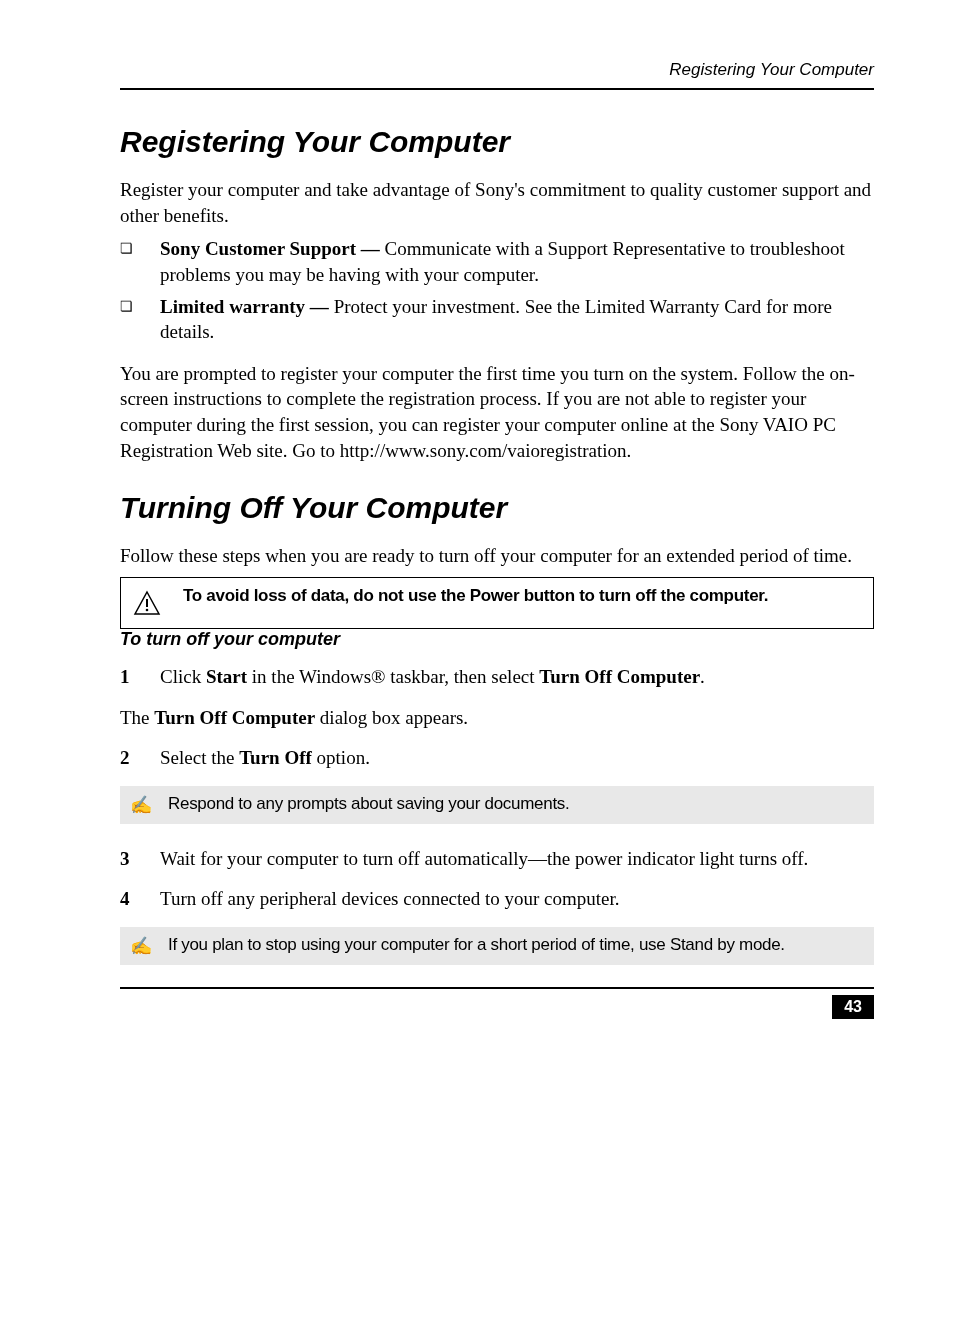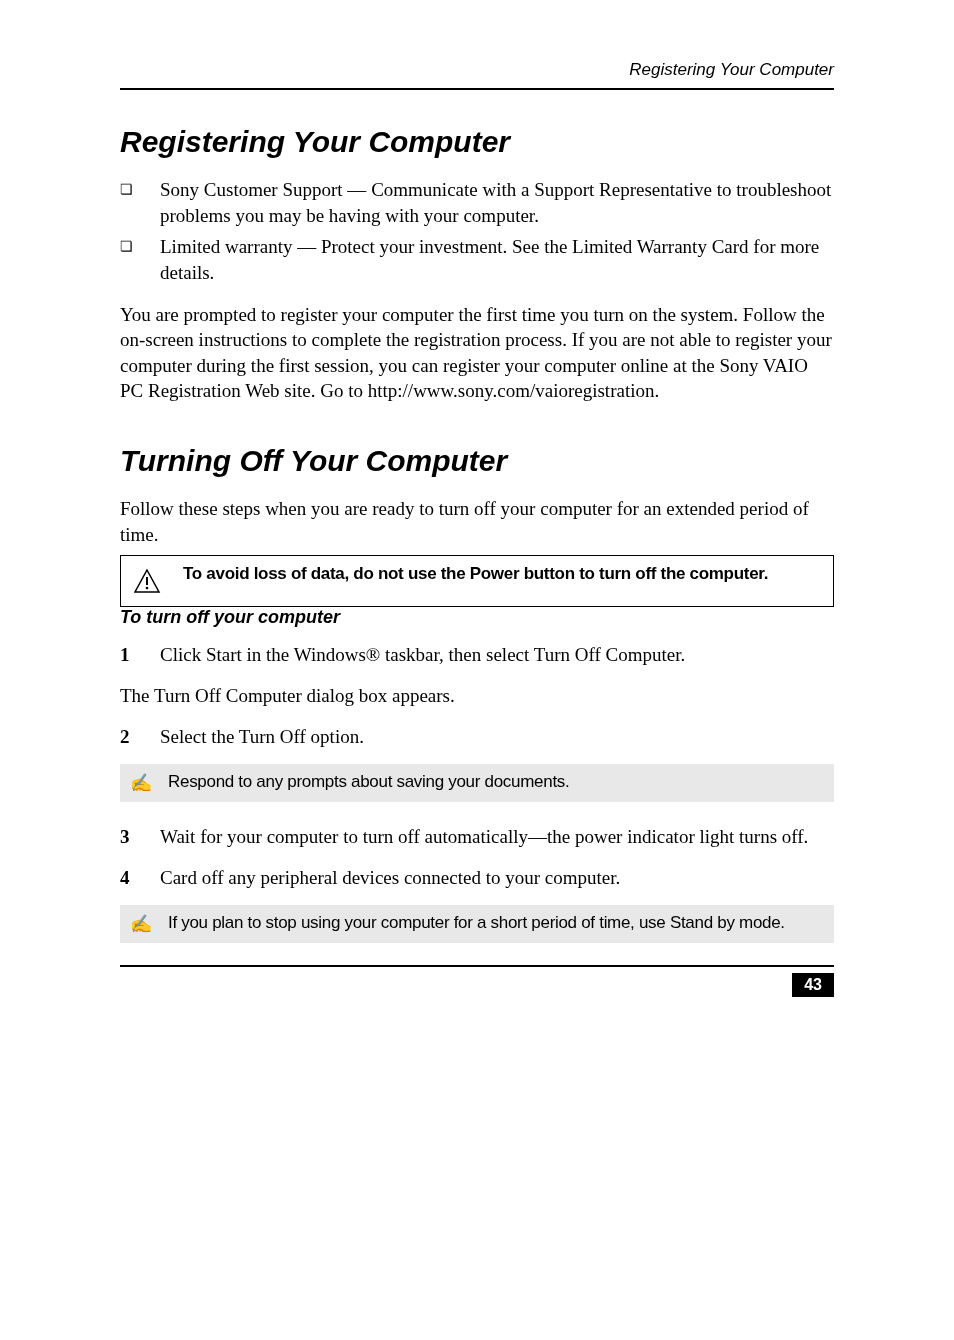--- a/index.html
+++ b/index.html
@@ -10,21 +10,21 @@
     
     body {
       width: 954px;
       height: 1340px;
       background: #ffffff;
       font-family: Georgia, 'Times New Roman', serif;
       color: #000000;
     }
     
     .page {
-      padding: 60px 120px 40px 120px;
+      padding: 60px 80px 40px 120px;
     }
     
     .header-label {
       text-align: right;
       font-style: italic;
       font-family: Arial, Helvetica, sans-serif;
       font-size: 17px;
       padding-bottom: 8px;
       border-bottom: 2px solid #000;
       margin-bottom: 35px;
@@ -62,27 +62,27 @@
       flex: 0 0 40px;
       font-size: 14px;
       padding-top: 4px;
     }
     
     .bullet-content {
       flex: 1;
     }
     
     .bold {
-      font-weight: normal;
+      font-weight: bold;
     }
     
     .paragraph-block {
       font-size: 19px;
       line-height: 1.35;
-      margin-bottom: 40px;
+      margin-bottom: 28px;
     }
     
     .callout-box {
       border: 1px solid #000;
       padding: 8px 12px;
       display: flex;
       align-items: flex-start;
     }
     
     .warning-icon {
@@ -181,20 +181,21 @@
   </style>
 </head>
 <body>
 
 <div class="page">
 
   <div class="header-label">Registering Your Computer</div>
 
   <h1 class="section-title">Registering Your Computer</h1>
 
+  <p class="body-text">Register your computer and take advantage of Sony's commitment to quality customer support and other benefits.</p>
 
   <ul class="bullet-list">
     <li class="bullet-item">
       <span class="bullet-marker">❏</span>
       <span class="bullet-content">
         <span class="bold">Sony Customer Support — </span><span>Communicate with a Support Representative to troubleshoot problems you may be having with your computer.</span>
       </span>
     </li>
     <li class="bullet-item">
       <span class="bullet-marker">❏</span>
@@ -250,21 +251,21 @@
     <span class="note-text">Respond to any prompts about saving your documents.</span>
   </div>
 
   <ol class="numbered-list">
     <li class="numbered-item">
       <span class="numbered-marker">3</span>
       <span class="numbered-content">Wait for your computer to turn off automatically—the power indicator light turns off.</span>
     </li>
     <li class="numbered-item">
       <span class="numbered-marker">4</span>
-      <span class="numbered-content">Card off any peripheral devices connected to your computer.</span>
+      <span class="numbered-content">Turn off any peripheral devices connected to your computer.</span>
     </li>
   </ol>
 
   <div class="note-box">
     <span class="note-icon pencil-icon">✍</span>
     <span class="note-text">If you plan to stop using your computer for a short period of time, use Stand by mode.</span>
   </div>
 
   <div class="footer">
     <span class="page-number">43</span>

